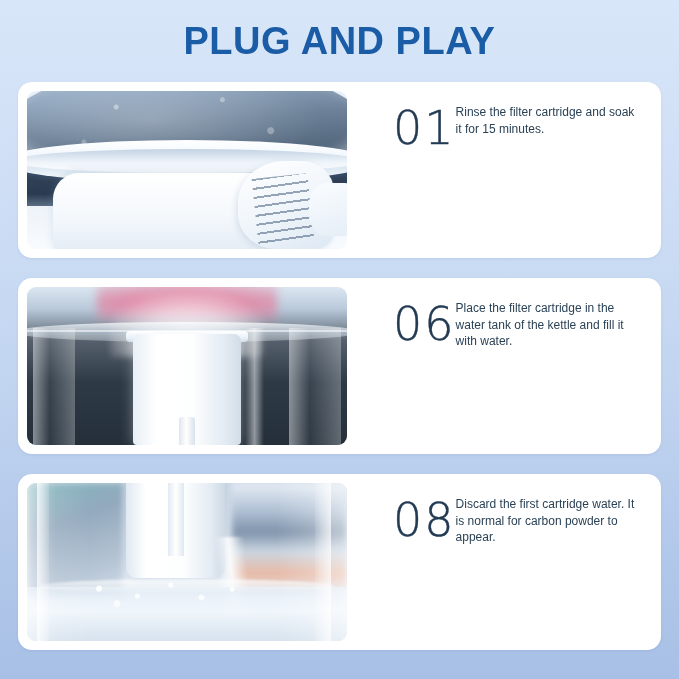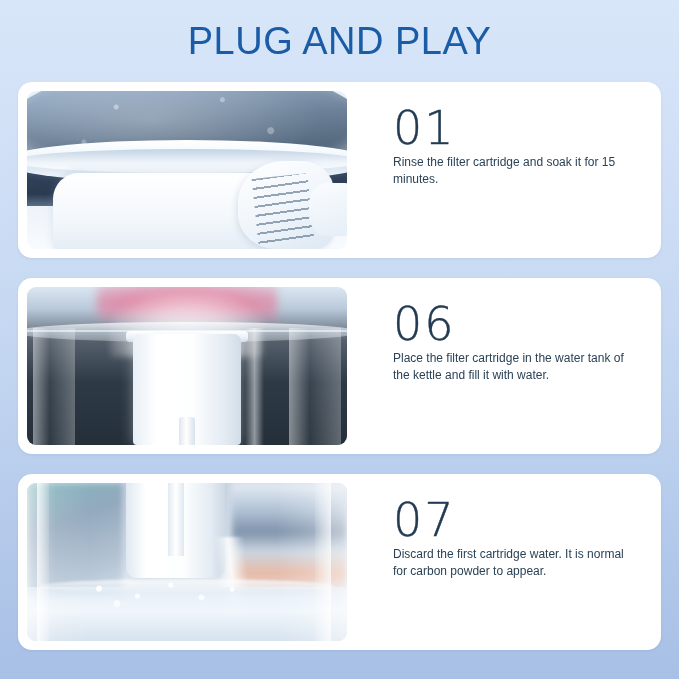--- a/index.html
+++ b/index.html
@@ -26,21 +26,21 @@
   .title-bar {
     width: 679px;
     height: 82px;
     display: flex;
     align-items: center;
     justify-content: center;
   }
   .page-title {
     font-family: "Liberation Sans", sans-serif;
     font-size: 38px;
-    font-weight: normal;
+    font-weight: bold;
     letter-spacing: 0.5px;
     color: #1a5ca5;
     text-align: center;
     line-height: 1;
   }
 
   
   .cards {
     padding: 0 18px;
     display: flex;
@@ -66,21 +66,21 @@
     border-radius: 9px;
     overflow: hidden;
     position: relative;
     background: #cdd8e6;
   }
 
   .card-body {
     flex: 1;
     padding: 22px 26px 0 46px;
     display: flex;
-    flex-direction: column;
+    flex-direction: row;
     justify-content: flex-start;
   }
 
   .step-number {
     font-family: "DejaVu Sans", sans-serif;
     font-size: 46px;
     font-weight: 300;
     color: #223a52;
     line-height: 1.05;
     letter-spacing: 2px;
@@ -405,18 +405,18 @@
       <div class="p3-innercol"></div>
       <div class="p3-stream"></div>
       <div class="p3-water"></div>
       <div class="p3-surface"></div>
       <div class="p3-bubbles"></div>
       <div class="p3-pitcher"></div>
       <div class="p3-wallL"></div>
       <div class="p3-wallR"></div>
     </div>
     <div class="card-body">
-      <div class="step-number">07</div>
+      <div class="step-number">08</div>
       <div class="step-text">Discard the first cartridge water. It is normal for carbon powder to appear.</div>
     </div>
   </div>
 
 </div>
 
 </body></html>

